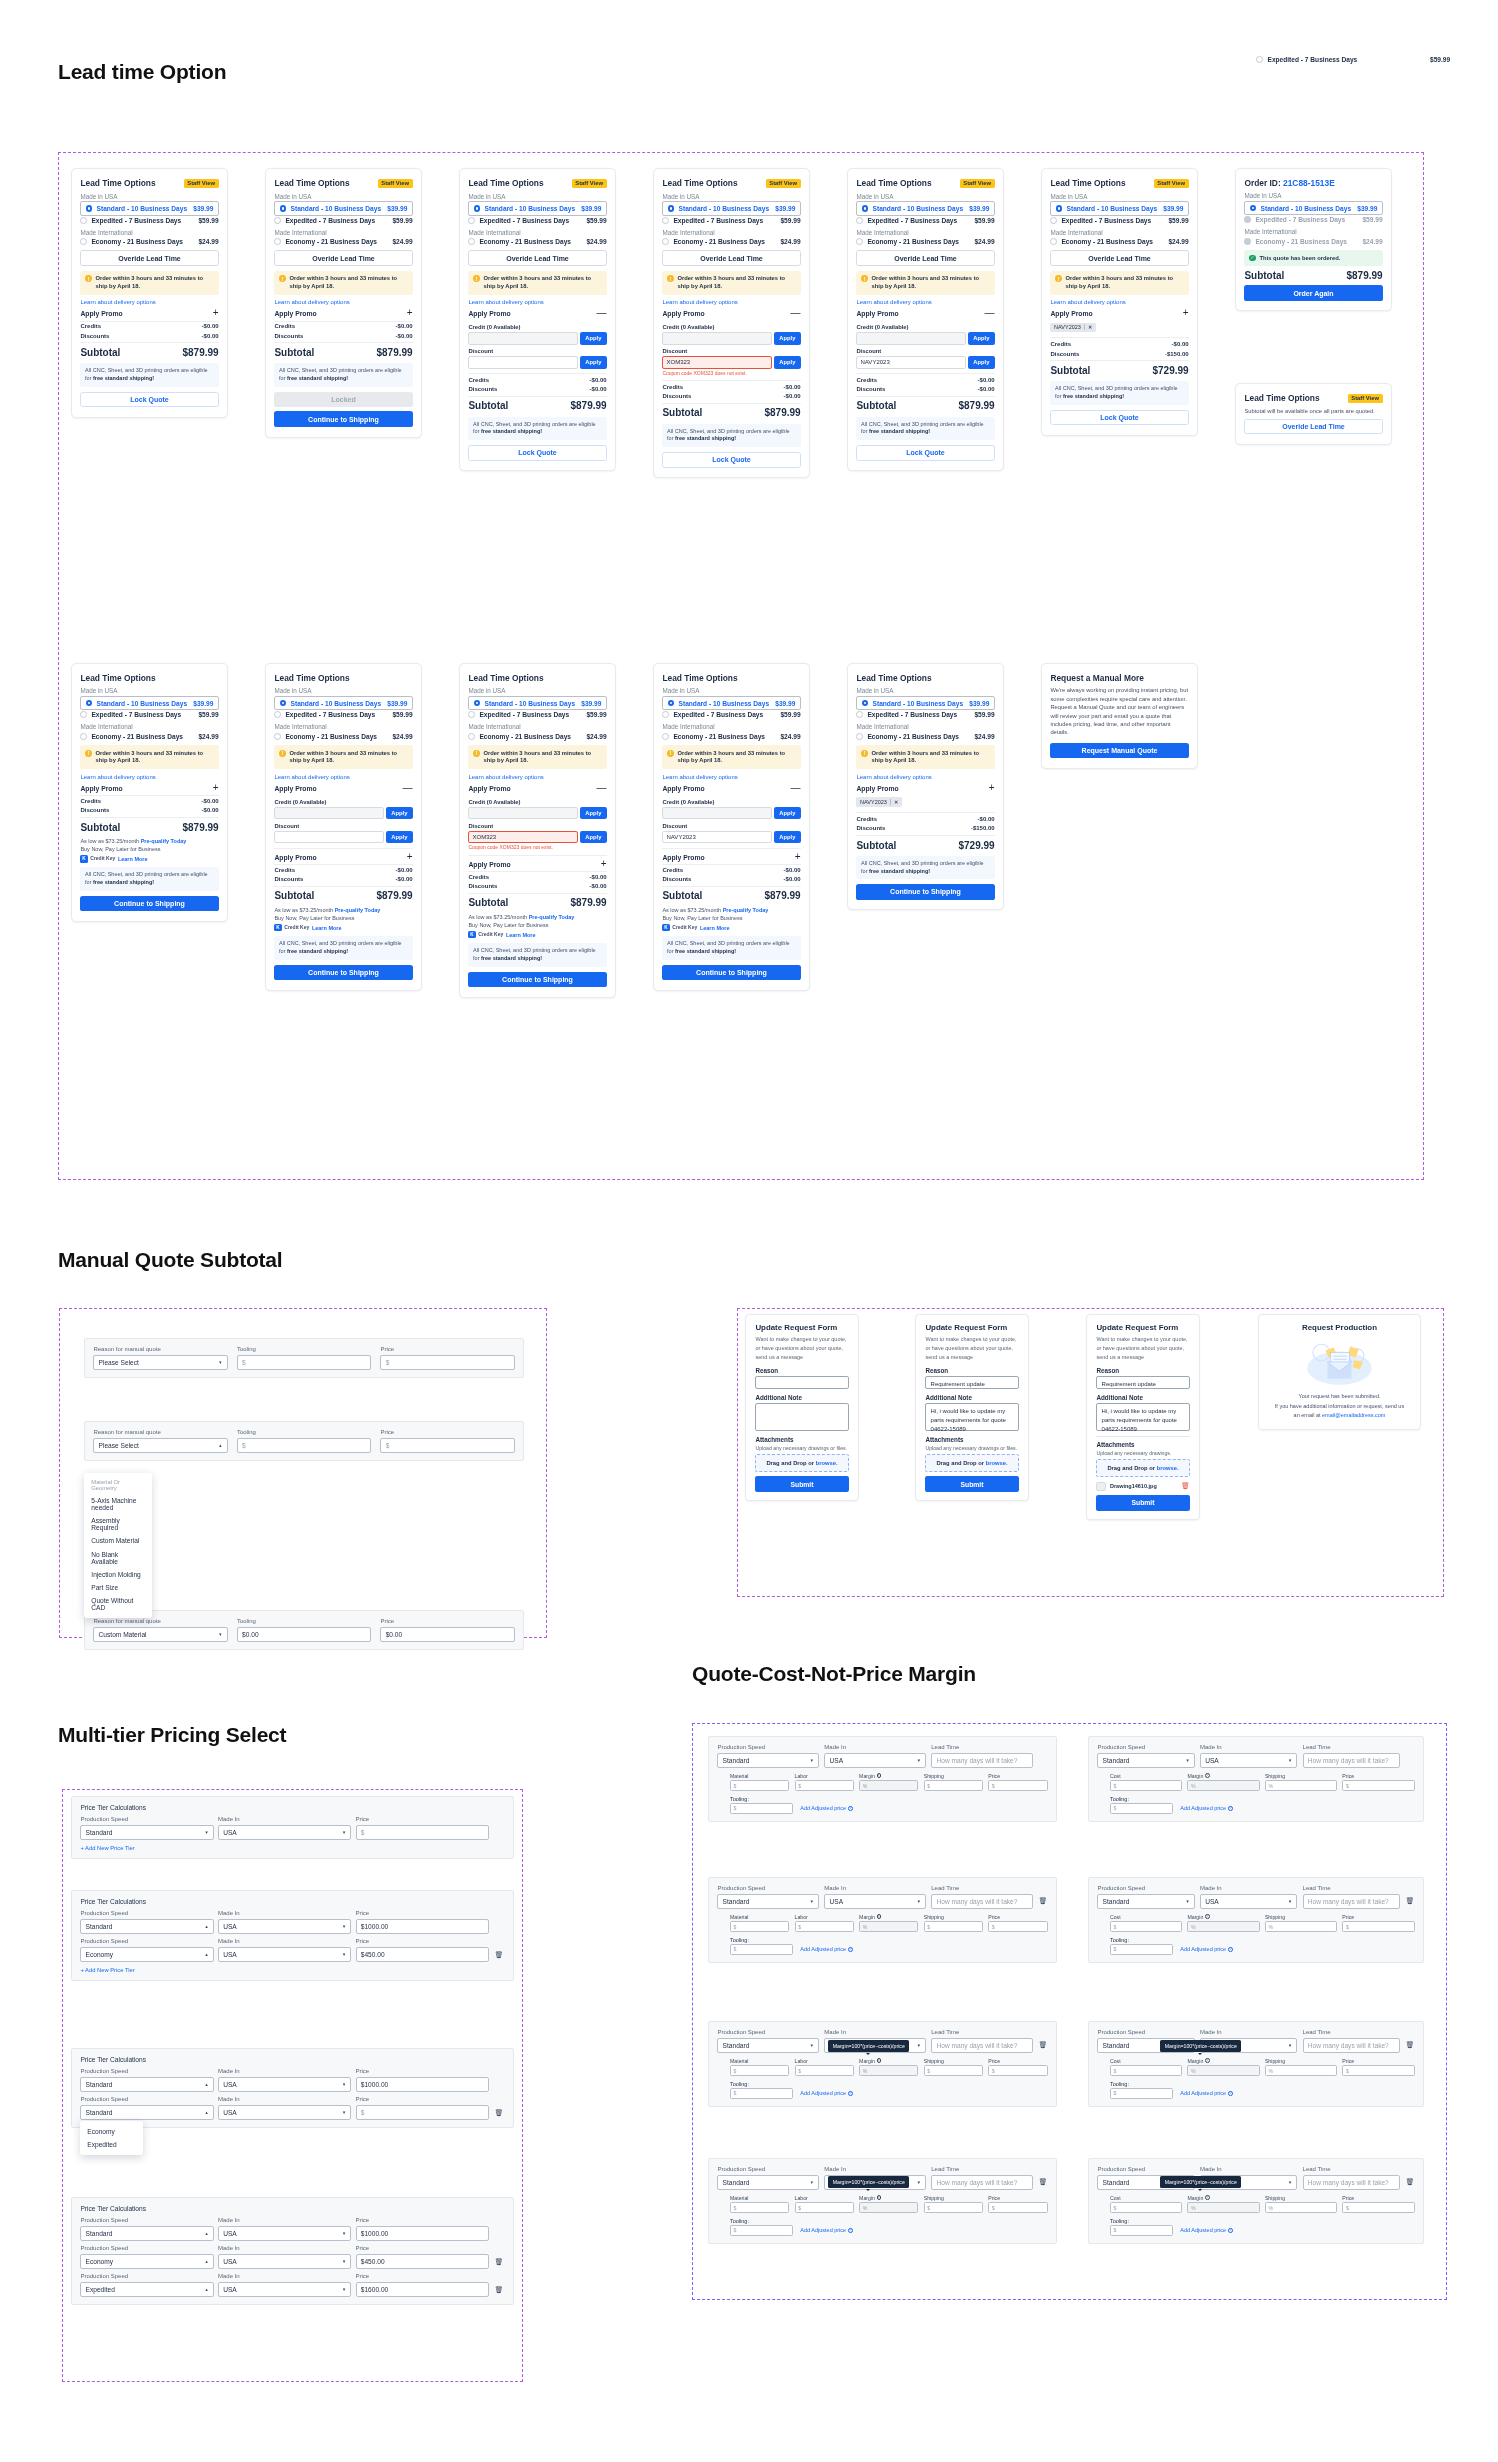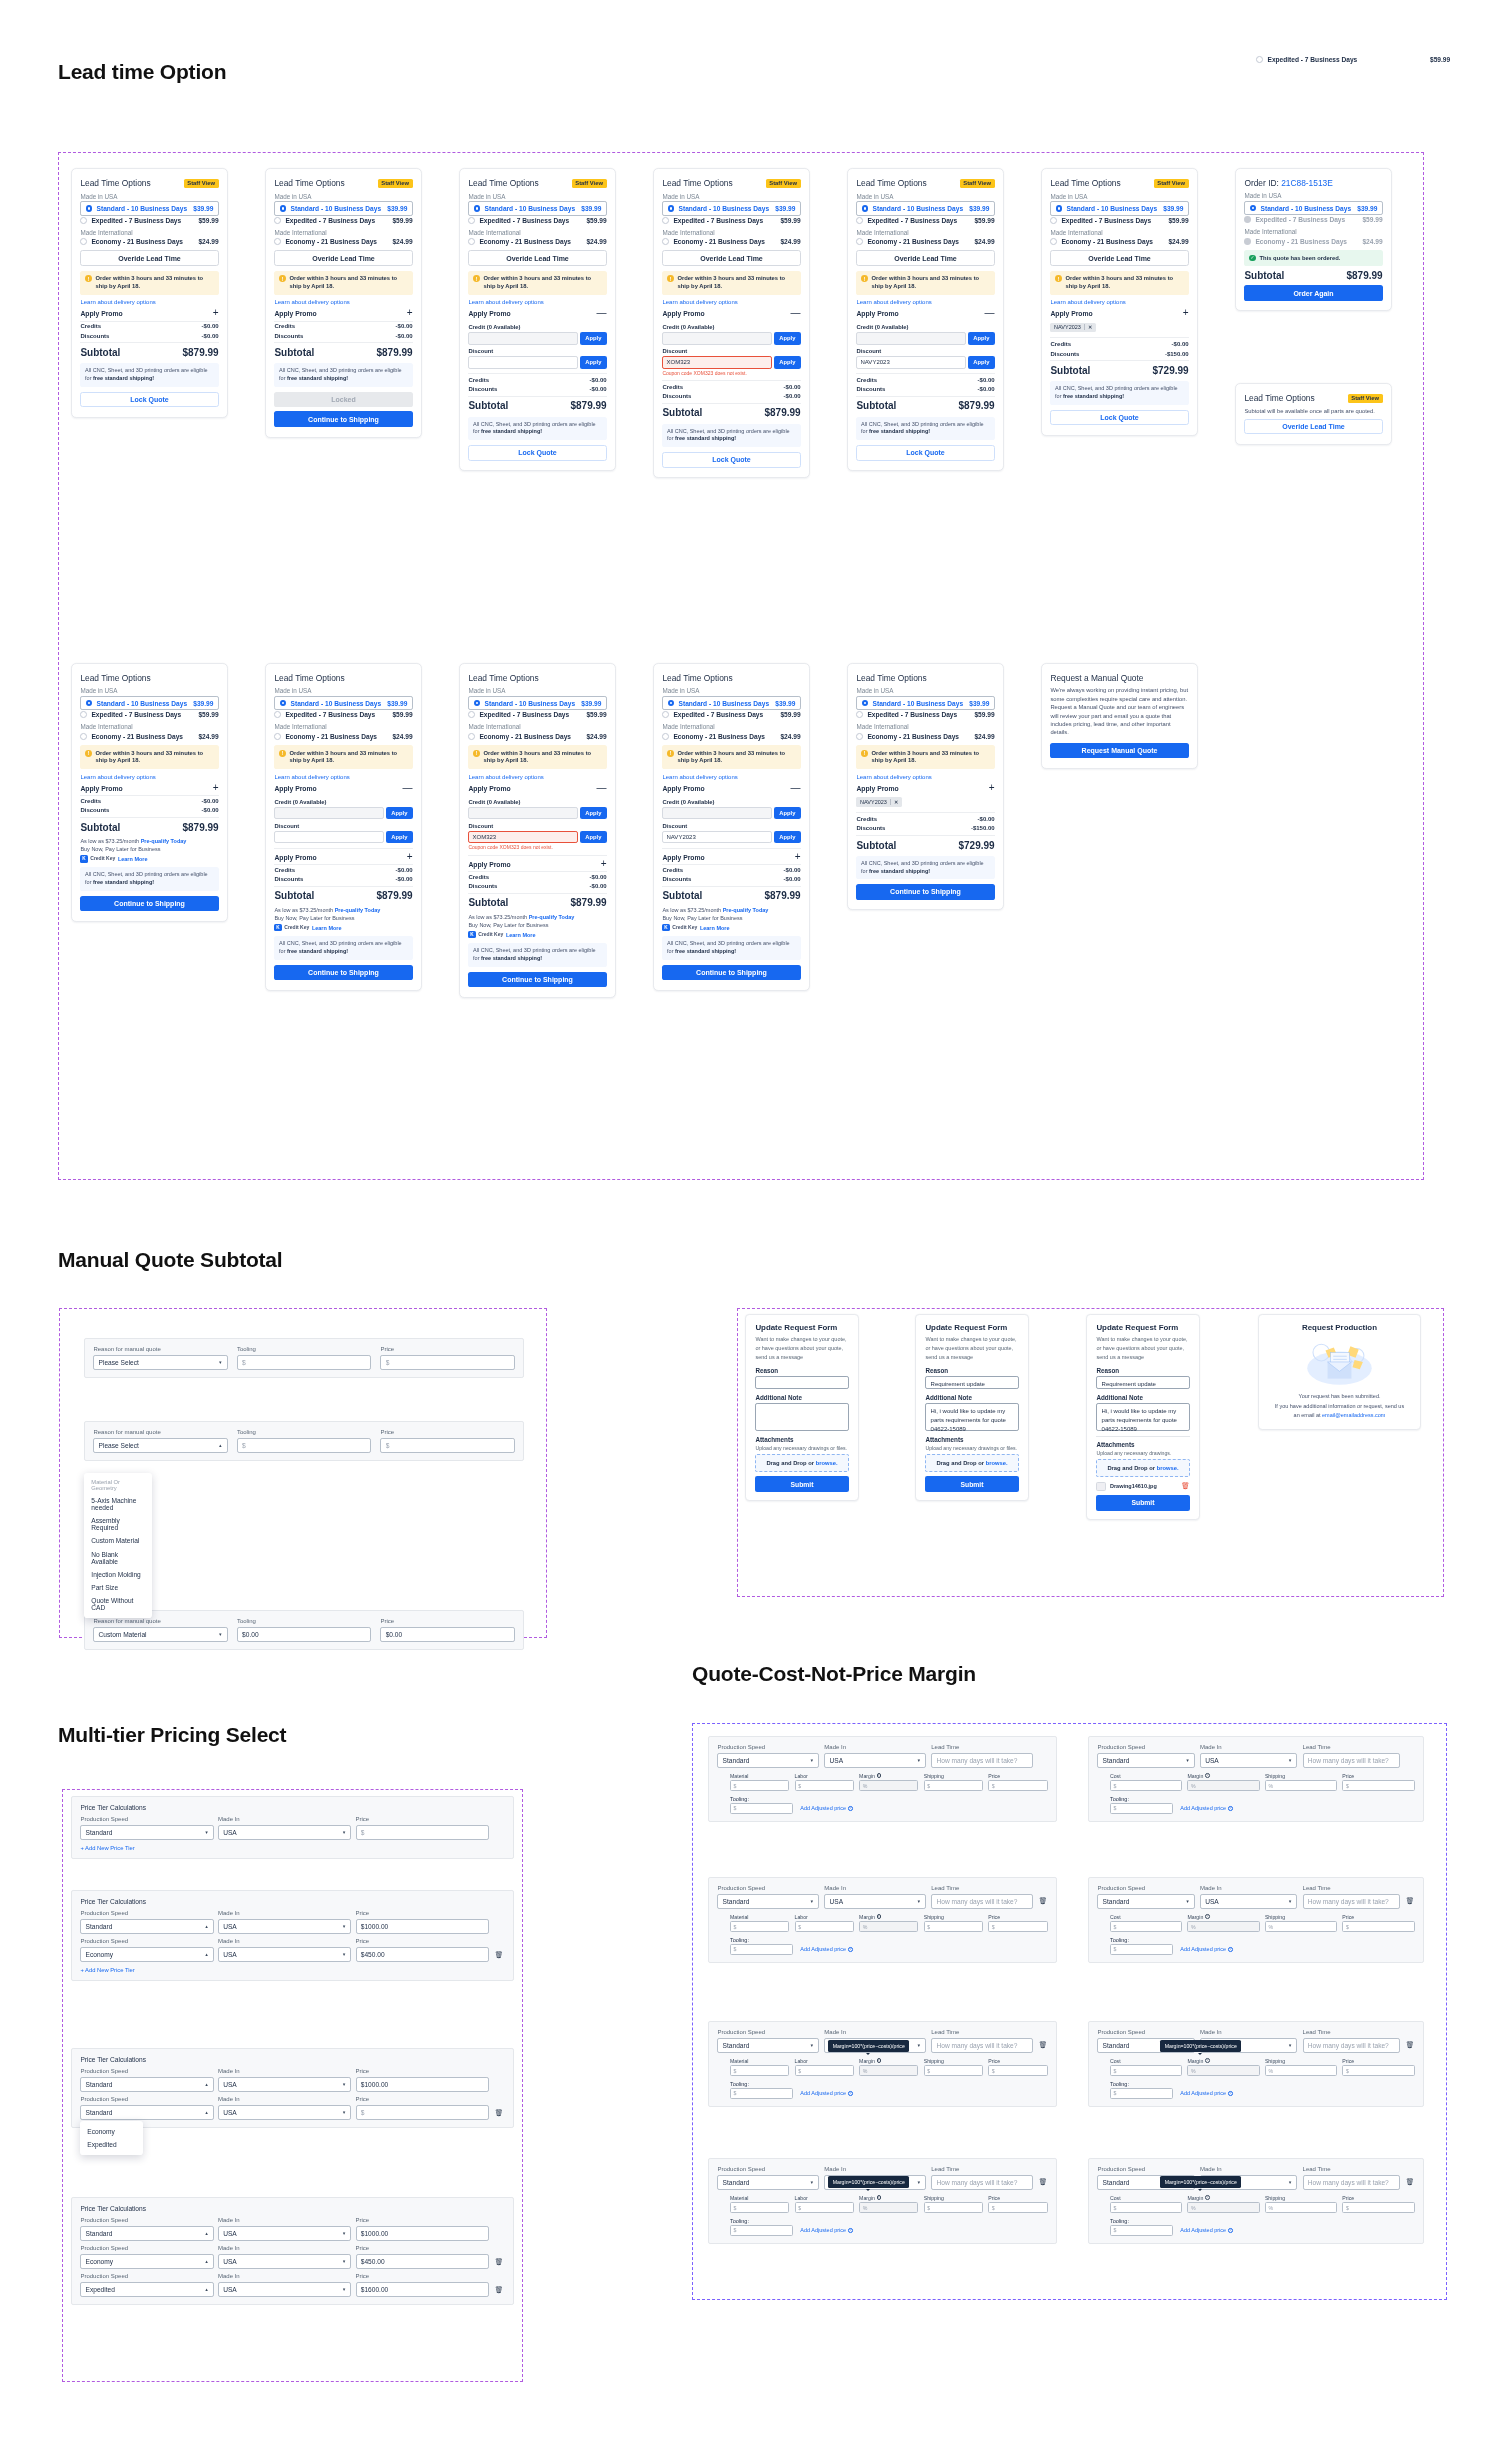--- a/index.html
+++ b/index.html
@@ -24,21 +24,21 @@
 
   
   .card {
     background:#fff; border:0.5px solid #e8eaee; border-radius:5.2px;
     box-shadow: 0 0.5px 1.6px rgba(20,30,60,.06);
     padding: 9.4px 8.4px;
     position:absolute;
   }
   .lt-card { width: 157px; }
   .lt-head { display:flex; align-items:center; justify-content:space-between; margin-bottom:4.2px;}
-  .lt-title { font-size:8.4px; font-weight:400; color:#1c2b44;}
+  .lt-title { font-size:8.4px; font-weight:700; color:#1c2b44;}
   .badge-staff {
     background:#fcc419; color:#1c2b44; font-size:5.8px; font-weight:700;
     padding:1.6px 3.7px; border-radius:1.6px;
   }
   .grp-label { font-size:6.3px; color:#7b8794; margin:3.7px 0 1.6px;}
   .opt-row { display:flex; align-items:center; gap:4.2px; padding:1px 0;}
   .radio {
     width:6.8px;height:6.8px;border-radius:50%;border:0.8px solid #c3c9d4;
     flex:0 0 auto; background:#fff;
   }
@@ -886,21 +886,21 @@
     </div>
   <div class="sub-row">
       <span class="l">Subtotal</span>
       <span class="r">$729.99</span>
     </div>
   <div class="ship-note"><span>All CNC, Sheet, and 3D printing orders are </span><span>eligible for </span><b>free standard shipping!</b></div>
   <div class="btn btn-primary">Continue to Shipping</div>
 </div>
 
 <div class="card lt-card" style="left:1041px;top:663px;">
-  <div class="lt-title">Request a Manual Quote</div>
+  <div class="lt-title">Request a Manual More</div>
   <div class="mq-body">We're always working on providing instant pricing, but some complexities require special care and attention. Request a Manual Quote and our team of engineers will review your part and email you a quote that includes pricing, lead time, and other important details.</div>
   <div class="btn btn-primary">Request Manual Quote</div>
 </div>
 
 <div class="sec-title" style="position:absolute;left:58px;top:1248px;">Manual Quote Subtotal</div>
 <div class="dashed" style="left:59px;top:1308px;width:488px;height:330px;"></div>
 
 <div class="panel" style="left:84px;top:1338px;width:440px;">
   <div style="display:grid;grid-template-columns:1fr 1fr 1fr;gap:9.4px;">
     <div>

